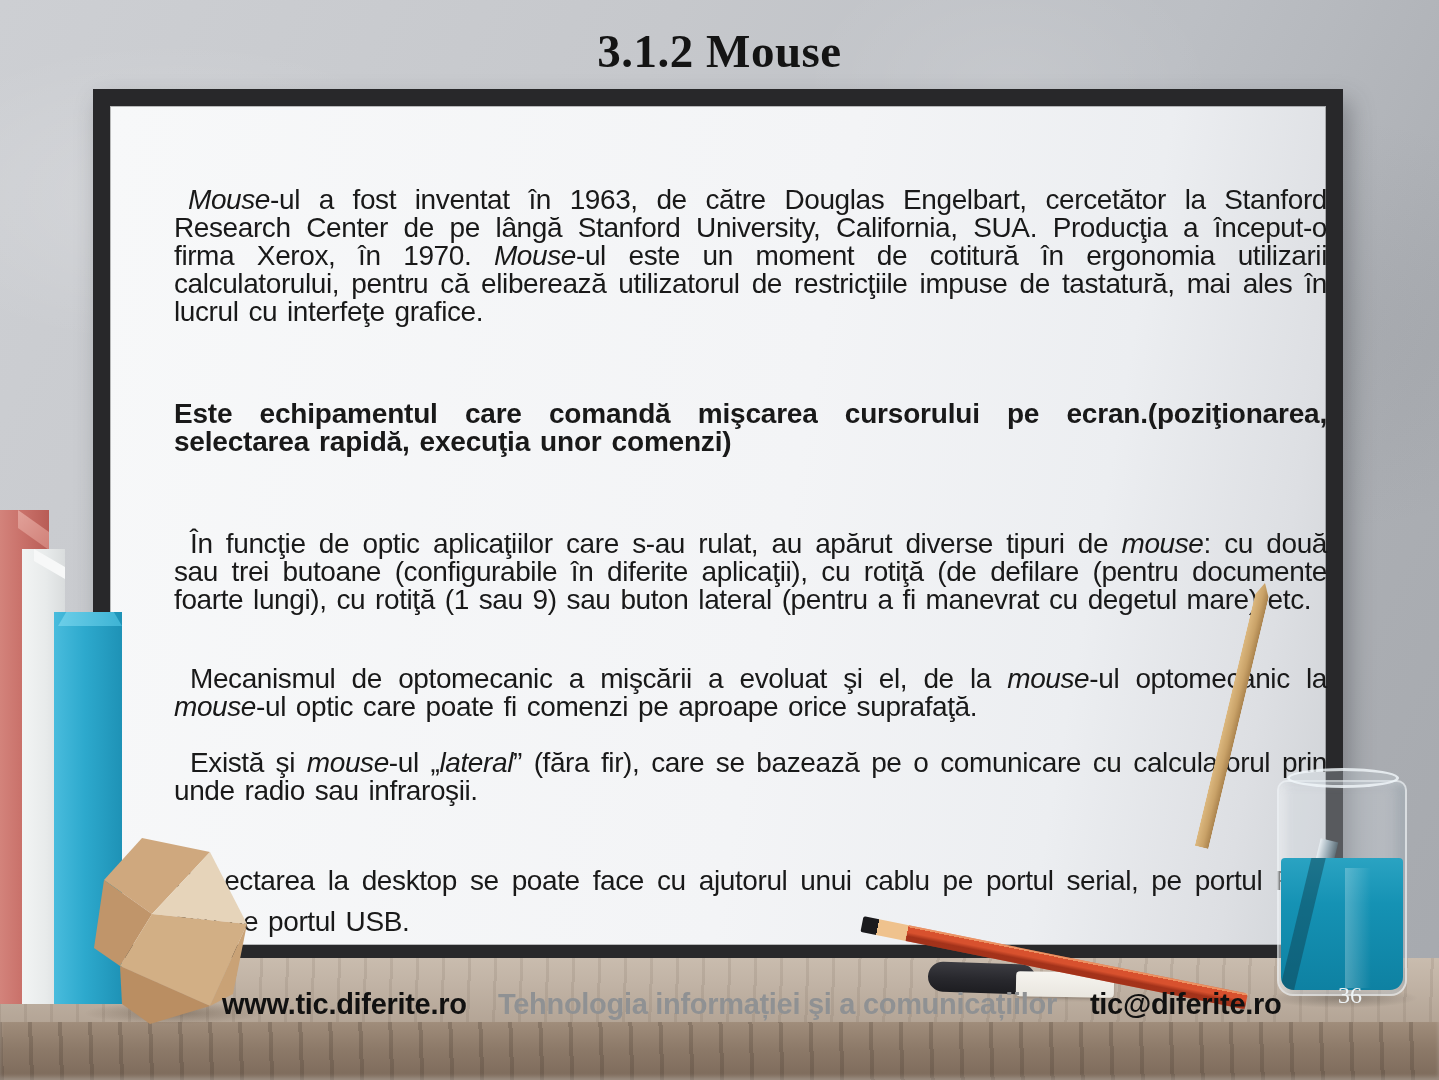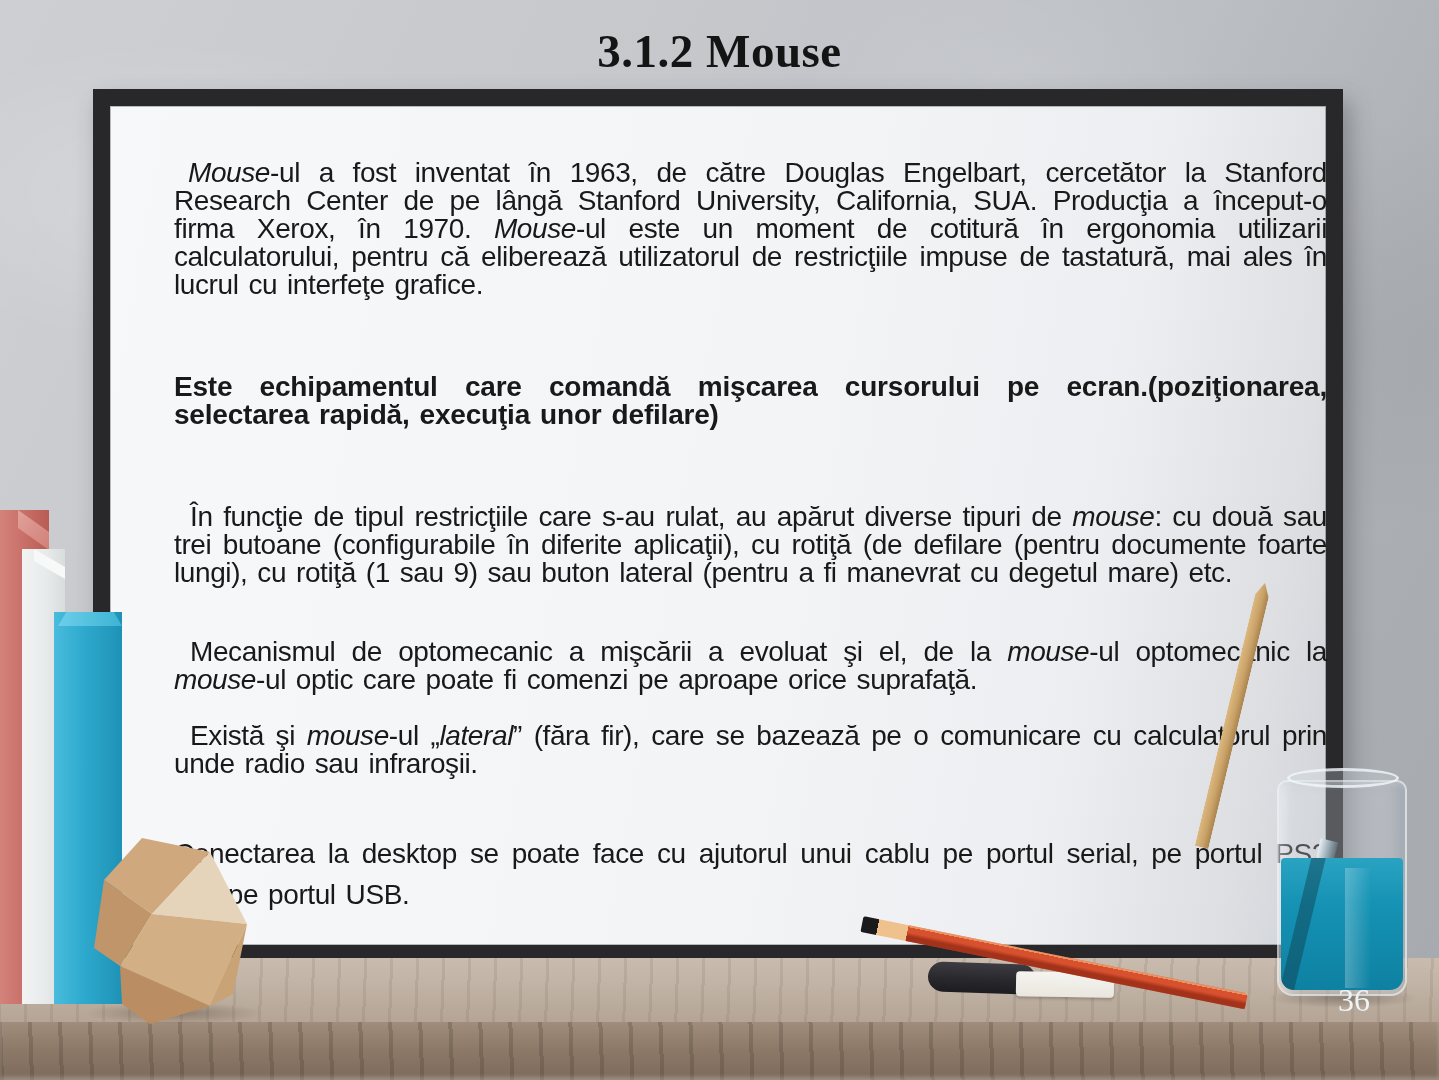--- a/index.html
+++ b/index.html
@@ -13,21 +13,21 @@
       radial-gradient(500px 300px at 90% 30%, rgba(90,93,99,.10), rgba(0,0,0,0) 70%),
       radial-gradient(300px 200px at 70% 8%, rgba(255,255,255,.10), rgba(0,0,0,0) 70%);}
   .slide-title{position:absolute;top:24px;left:0;width:1439px;text-align:center;
     font-family:"Liberation Serif",serif;font-weight:bold;font-size:47px;color:#141414;letter-spacing:.5px;}
 
   
   .frame{position:absolute;left:93px;top:89px;width:1250px;height:873px;box-sizing:border-box;
     border:17px solid #28282a;background:linear-gradient(100deg,#f7f8f9 0%,#f3f4f6 55%,#eceef1 78%,#dddfe3 92%,#cfd2d6 100%);
     box-shadow:7px 12px 22px rgba(55,57,62,.38), inset 0 0 0 1px rgba(0,0,0,.25);}
   .frame .content{position:absolute;inset:0;color:#191919;font-size:28px;line-height:28px;
-    letter-spacing:-.4px;word-spacing:2.5px;}
+    letter-spacing:-.4px;word-spacing:2.5px;margin-top:27px;}
   .frame p{margin:0;position:absolute;left:64px;width:1153px;text-align:justify;}
   .it{font-style:italic;}
   .p1{top:53px;text-indent:14px;}
   .p2{top:267px;font-weight:bold;letter-spacing:-.2px;}
   .p3{top:397px;text-indent:16px;}
   .p4{top:532px;text-indent:16px;}
   .p5{top:616px;text-indent:16px;}
   .p6{top:727px;left:137px;width:1000px;text-align:left;line-height:41px;}
 
   
@@ -90,35 +90,35 @@
   .jar-liquid::after{content:"";position:absolute;left:64px;top:10px;width:26px;height:120px;
     background:linear-gradient(90deg,rgba(255,255,255,.25),rgba(255,255,255,0));}
   .jar-shadow{position:absolute;left:1268px;top:988px;width:150px;height:20px;border-radius:50%;
     background:radial-gradient(closest-side,rgba(50,45,40,.35),rgba(0,0,0,0));}
 
   
   .footer{position:absolute;left:0;top:988px;width:1439px;height:40px;font-weight:bold;font-size:29px;letter-spacing:-.3px;}
   .footer .site{position:absolute;left:222px;color:#111;}
   .footer .mid{position:absolute;left:498px;color:#8f9193;}
   .footer .mail{position:absolute;left:1090px;color:#111;}
-  .page-num{position:absolute;left:1338px;top:982px;color:#eef3f5;font-family:"Liberation Serif",serif;font-size:32px;font-weight:normal;}
+  .page-num{position:absolute;left:1338px;top:982px;color:#eef3f5;font-family:"Liberation Serif",serif;font-size:24px;font-weight:normal;}
 </style>
 </head>
 <body>
 
 <div class="stage">
   <div class="wall-tex"></div>
 
   <div class="slide-title">3.1.2 Mouse</div>
 
   <div class="frame">
     <div class="content">
       <p class="p1"><span class="it">Mouse</span><span>-ul a fost inventat în 1963, de către Douglas Engelbart, cercetător la Stanford Research Center de pe lângă Stanford University, California, SUA. Producţia a început-o firma Xerox, în 1970. </span><span class="it">Mouse</span><span>-ul este un moment de cotitură în ergonomia utilizarii calculatorului, pentru că eliberează utilizatorul de restricţiile impuse de tastatură, mai ales în lucrul cu interfeţe grafice.</span></p>
-      <p class="p2"><span>Este echipamentul care comandă mişcarea cursorului pe ecran.(poziţionarea, selectarea rapidă, execuţia unor defilare)</span></p>
-      <p class="p3"><span>În funcţie de tipul restricţiile care s-au rulat, au apărut diverse tipuri de </span><span class="it">mouse</span><span>: cu două sau trei butoane (configurabile în diferite aplicaţii), cu rotiţă (de defilare (pentru documente foarte lungi), cu rotiţă (1 sau 9) sau buton lateral (pentru a fi manevrat cu degetul mare) etc.</span></p>
+      <p class="p2"><span>Este echipamentul care comandă mişcarea cursorului pe ecran.(poziţionarea, selectarea rapidă, execuţia unor comenzi)</span></p>
+      <p class="p3"><span>În funcţie de optic aplicaţiilor care s-au rulat, au apărut diverse tipuri de </span><span class="it">mouse</span><span>: cu două sau trei butoane (configurabile în diferite aplicaţii), cu rotiţă (de defilare (pentru documente foarte lungi), cu rotiţă (1 sau 9) sau buton lateral (pentru a fi manevrat cu degetul mare) etc.</span></p>
       <p class="p4"><span>Mecanismul de optomecanic a mişcării a evoluat şi el, de la </span><span class="it">mouse</span><span>-ul optomecanic la </span><span class="it">mouse</span><span>-ul optic care poate fi comenzi pe aproape orice suprafaţă.</span></p>
       <p class="p5"><span>Există şi </span><span class="it">mouse</span><span>-ul „</span><span class="it">lateral</span><span>” (făra fir), care se bazează pe o comunicare cu calculatorul prin unde radio sau infraroşii.</span></p>
       <p class="p6"><span>Conectarea la desktop se poate face cu ajutorul unui cablu pe portul serial, pe portul PS2 sau pe portul USB.</span></p>
     </div>
   </div>
 
   <div class="desk-top"></div>
   <div class="desk-front"></div>
 
   <div class="book book-red"></div>
@@ -141,14 +141,19 @@
 
   <div class="jar-group">
     <div class="jar-shadow"></div>
     <div class="brush-handle"></div>
     <div class="jar-body"></div>
     <div class="brush-ferrule"></div>
     <div class="jar-liquid"></div>
     <div class="jar-rim"></div>
   </div>
 
+  <div class="footer">
+    <span class="site">www.tic.diferite.ro</span>
+    <span class="mid">Tehnologia informației şi a comunicațiilor</span>
+    <span class="mail">tic@diferite.ro</span>
+  </div>
   <div class="page-num">36</div>
 </div>
 
 </body></html>

